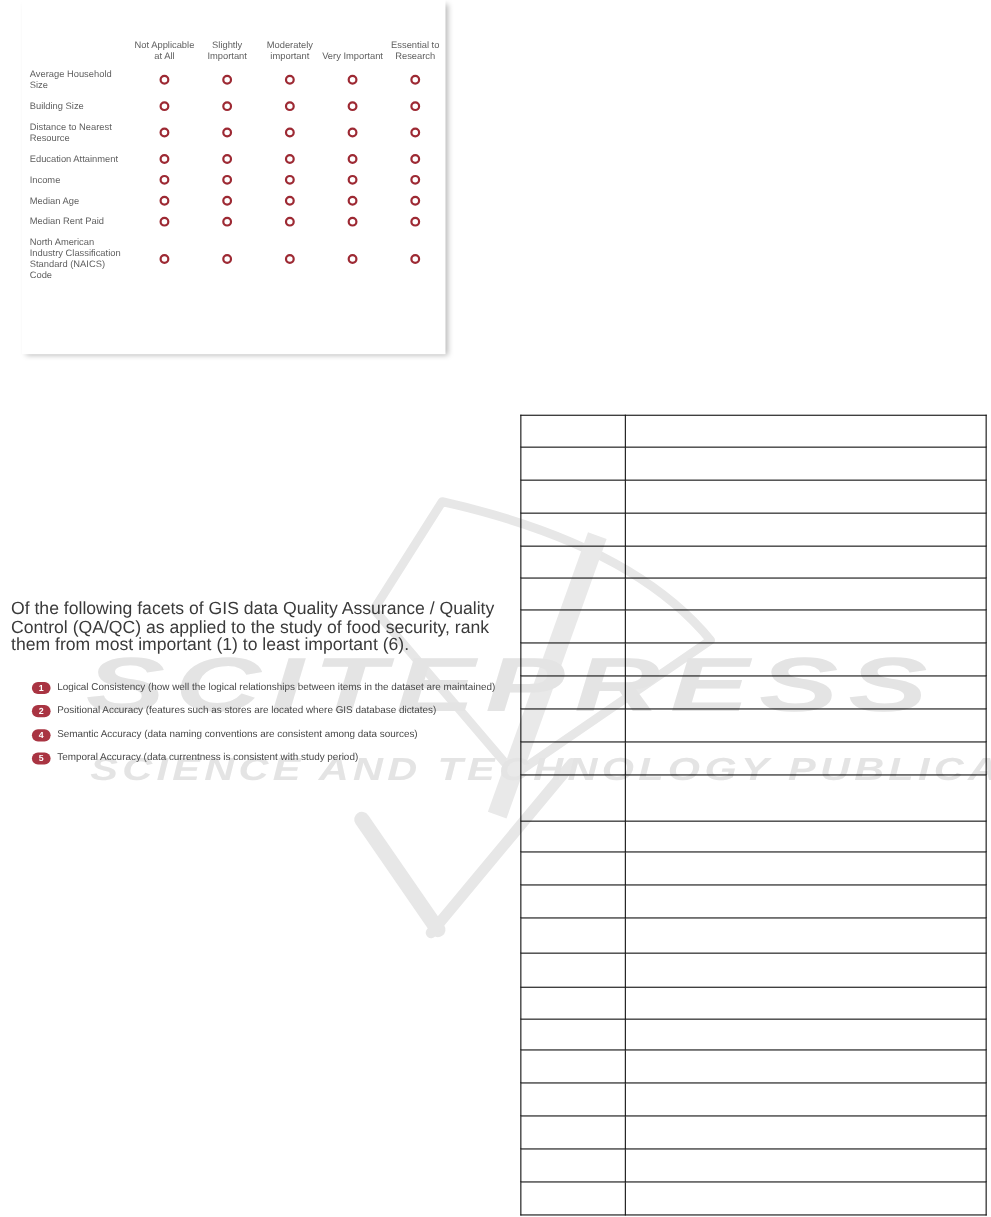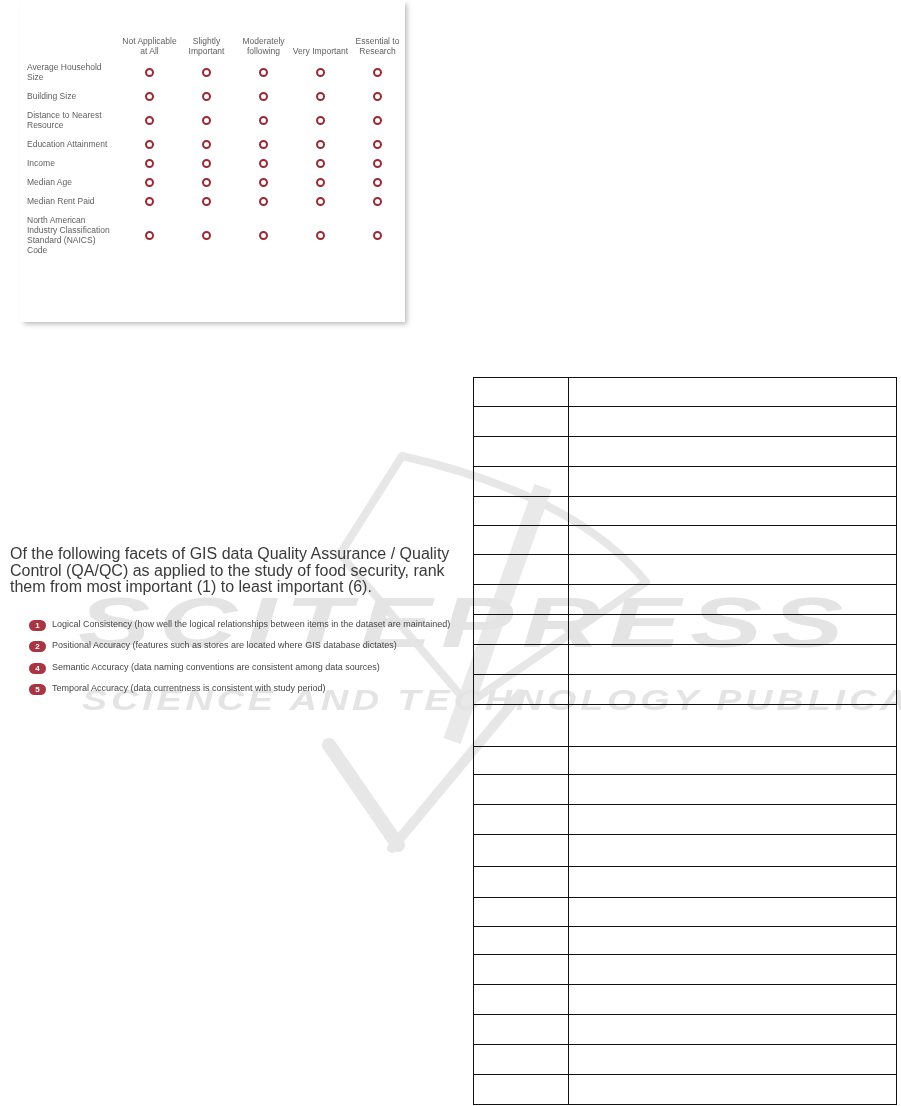--- a/index.html
+++ b/index.html
@@ -114,21 +114,21 @@
     <div class="wm-line1">SCITEPRESS</div>
     <div class="wm-line2">SCIENCE AND TECHNOLOGY PUBLICATIONS</div>
   </div>
 
   <div class="q1-card">
     <div class="matrix">
       <div class="matrix-header" id="q1-header">
         <div class="hcell"></div>
       <div class="hcell">Not Applicable at All</div>
           <div class="hcell">Slightly Important</div>
-          <div class="hcell">Moderately following</div>
+          <div class="hcell">Moderately important</div>
           <div class="hcell">Very Important</div>
           <div class="hcell">Essential to Research</div>
         </div>
       <div id="q1-rows">
           <div class="matrix-row">
             <div class="rlabel">Average Household Size</div>
             <div class="radio-cell">
               <span class="radio" style="border-color: rgb(157, 41, 51);"></span>
             </div>
             <div class="radio-cell">

